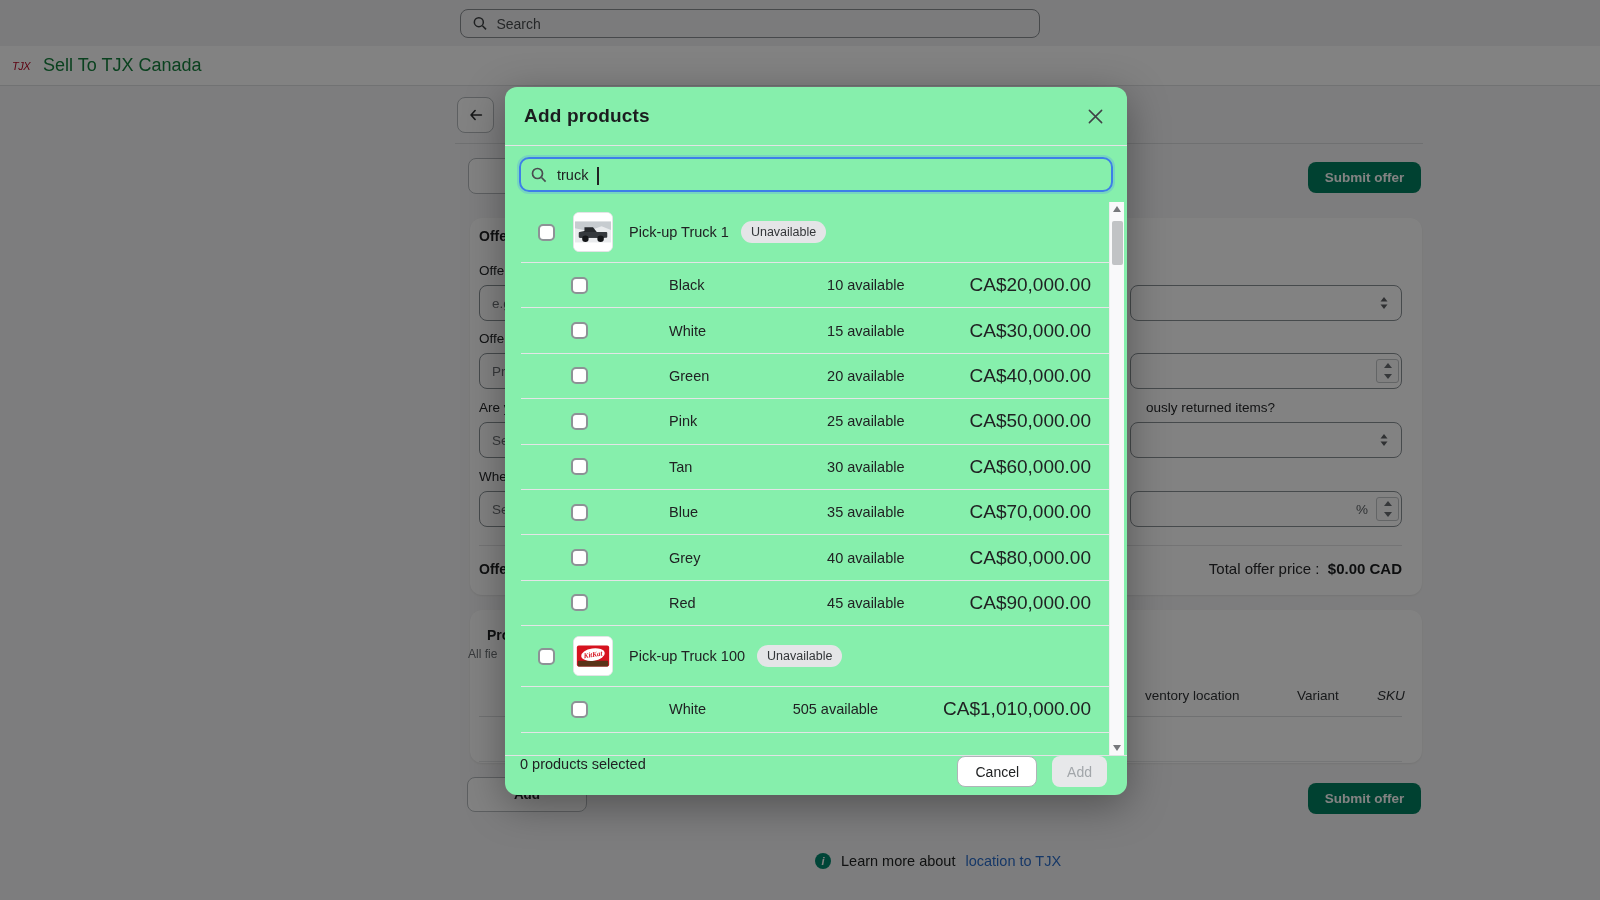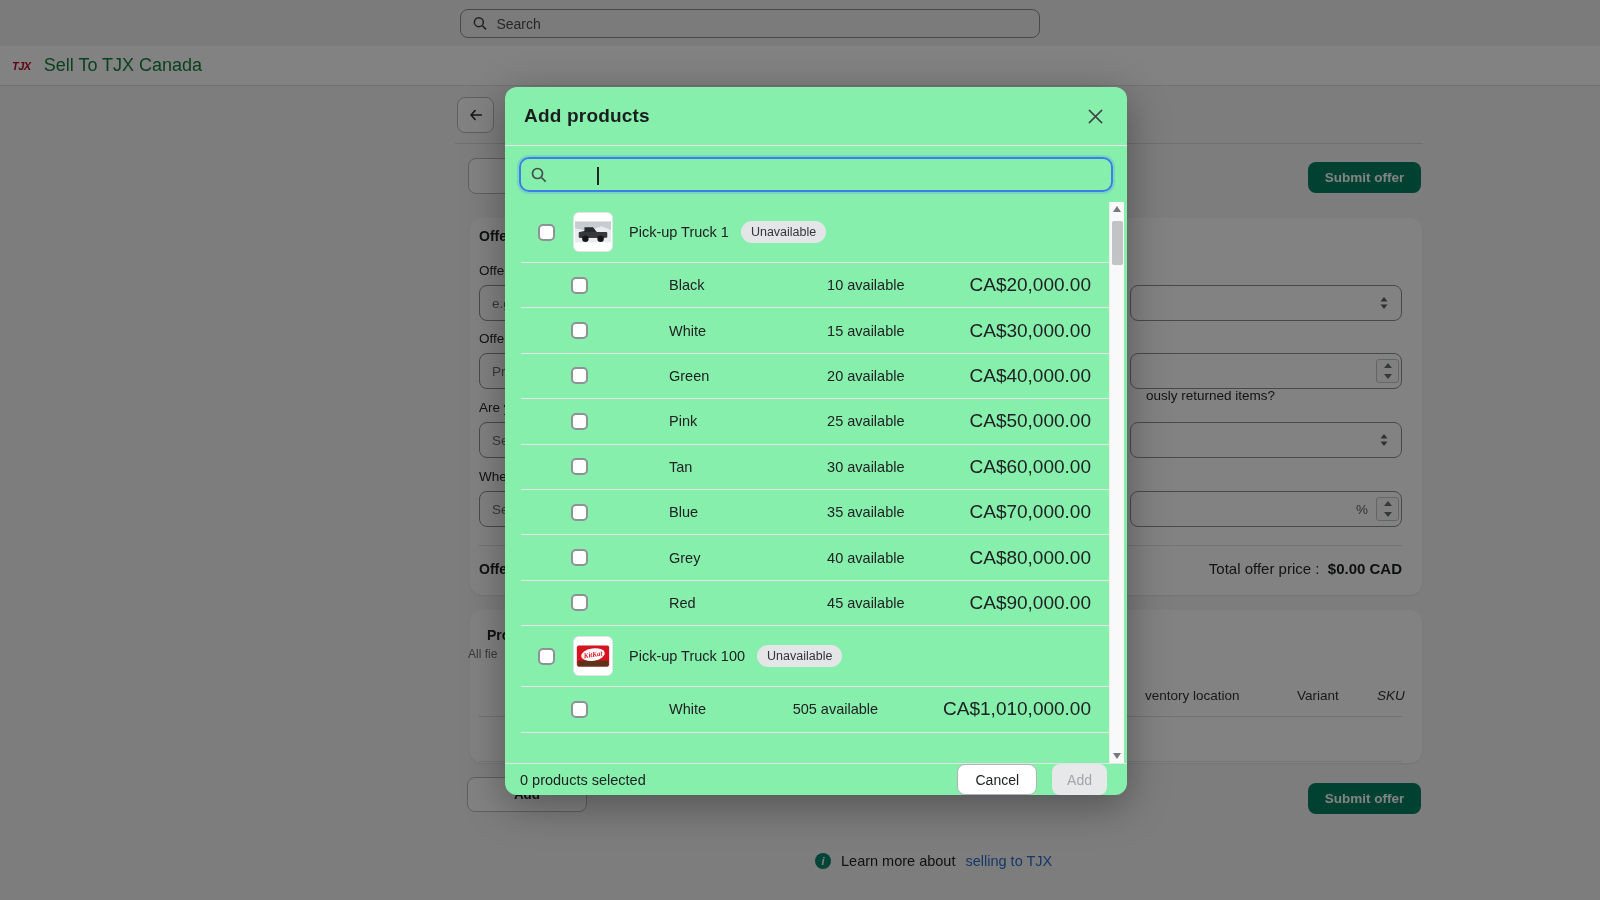--- a/index.html
+++ b/index.html
@@ -9,21 +9,21 @@
   
   .bg { position:absolute; inset:0; }
 
   .topbar { position:absolute; left:0; top:0; width:1600px; height:46px; background:#f2f2f3; }
   .top-search { position:absolute; left:460px; top:9px; width:580px; height:29px; border:1px solid #8b8f94;
     border-radius:8px; display:flex; align-items:center; padding:0 12px; gap:9px; background:transparent; }
   .top-search input { border:none; outline:none; background:transparent; font:14px "Liberation Sans",sans-serif; color:#3d4043; width:100%; }
   .top-search input::placeholder { color:#4a4d50; }
 
   .appbar { position:absolute; left:0; top:46px; width:1600px; height:40px; background:#ffffff; border-bottom:1px solid #dedfe1; display:flex; align-items:center; }
-  .tjx-logo { margin-left:12px; color:#b80b27; font-weight:700; font-style:italic; font-size:11px; letter-spacing:-0.5px; }
+  .tjx-logo { margin-left:12px; color:#b80b27; font-weight:400; font-style:italic; font-size:11px; letter-spacing:-0.5px; }
   .app-title { margin-left:13px; font-size:18px; color:#15803d; }
 
   
   .back-btn { position:absolute; left:457px; top:97px; width:37px; height:36px; background:#fff; border:1px solid #b6bbbf; border-radius:8px; display:flex; align-items:center; justify-content:center; }
   .hdr-divider { position:absolute; left:455px; top:143px; width:968px; height:1px; background:#d9dbdd; }
   .btn-plain { background:#fff; border:1px solid #b6bbbf; border-radius:8px; font-weight:600; font-size:13.5px; color:#27292b; display:flex; align-items:center; justify-content:center; }
   .add-top { position:absolute; left:468px; top:158px; width:120px; height:36px; }
   .btn-green { background:#008060; border:none; border-radius:8px; color:#ffffff; font-weight:700; font-size:13.5px; display:flex; align-items:center; justify-content:center; }
   .submit-top { position:absolute; left:1308px; top:162px; width:113px; height:31px; }
   .submit-bottom { position:absolute; left:1308px; top:783px; width:113px; height:31px; }
@@ -83,21 +83,21 @@
   .badge { margin-left:12px; height:22px; line-height:22px; padding:0 10px; background:#e4e5e7; border-radius:11px; font-size:12.5px; color:#333639; }
   .v-name { margin-left:33px; font-size:14.5px; color:#202223; flex:1; }
   .v-avail { font-size:14.5px; color:#202223; min-width:110px; text-align:right; }
   .v-price { font-size:19px; color:#202223; min-width:112px; margin-left:17px; text-align:right; }
 
   .sbar { position:absolute; right:3px; top:0; width:15px; height:100%; background:#f9f9fa; border-left:1px solid #ededee; display:flex; flex-direction:column; align-items:center; }
   .sb-up { margin-top:4px; width:0; height:0; border-left:4px solid transparent; border-right:4px solid transparent; border-bottom:6px solid #77797c; }
   .sb-thumb { margin-top:9px; width:11px; height:44px; background:#c1c3c5; border-radius:2px; }
   .sb-dn { margin-top:auto; margin-bottom:4px; width:0; height:0; border-left:4px solid transparent; border-right:4px solid transparent; border-top:6px solid #77797c; }
 
-  .m-footer { flex:none; height:32px; border-top:1px solid #e1e3e5; display:flex; align-items:center; padding:0 20px 0 15px; }
+  .m-footer { flex:none; height:40px; border-top:1px solid #e1e3e5; display:flex; padding:0 20px 0 15px; }
   .sel-text { font-size:14.5px; color:#202223; }
   .btn-cancel { margin-left:auto; height:31px; padding:0 17px; background:#fff; border:1px solid #b0b4b8; border-radius:8px; font:500 14px "Liberation Sans",sans-serif; color:#202223; cursor:pointer; }
   .btn-add-disabled { margin-left:15px; height:31px; padding:0 15px; background:#e7e8ea; border:none; border-radius:8px; font:500 14px "Liberation Sans",sans-serif; color:#a2a6aa; }
 
   svg { display:block; }
 </style>
 </head>
 <body>
 
 <div class="bg">
@@ -157,21 +157,21 @@
   <div class="field" style="left:1130px; top:353px; width:272px;">
     <span class="spinner">
         <span>
           <i class="tri-up"></i>
         </span>
         <span>
           <i class="tri-dn"></i>
         </span>
       </span>
   </div>
-  <span class="frag lbl" style="left:1146px; top:388px;">ously returned items?</span>
+  <span class="frag lbl" style="left:1146px; top:400px;">ously returned items?</span>
   <div class="field" style="left:1130px; top:422px; width:272px;">
     <span class="updown">
         <svg width="12" height="16" viewBox="0 0 12 16">
           <path d="M6 2 L9.5 6.5 H2.5 Z" fill="#5c5f62"></path>
           <path d="M6 14 L2.5 9.5 H9.5 Z" fill="#5c5f62"></path>
         </svg>
       </span>
   </div>
   <div class="field" style="left:1130px; top:491px; width:272px;">
     <span class="pct">%</span>
@@ -200,41 +200,42 @@
   <span class="th" style="left:1377px; top:688px;font-style:italic;">SKU</span>
   <div class="tbl-divider"></div>
   <div class="tbl-row"></div>
 
   <button class="btn-plain add-bottom">Add</button>
   <button class="btn-green submit-bottom">Submit offer</button>
 
   <div class="learn">
     <span class="info-dot">i</span>
     <span>Learn more about</span>
-    <a href="#">selling to TJX</a>
+    <a href="#">location to TJX</a>
   </div>
 </div>
 
 <div class="overlay"></div>
 
 <div class="modal">
   <div class="m-header">
     <span class="m-title">Add products</span>
     <span class="m-close">
       <svg width="17" height="17" viewBox="0 0 18 18">
           <path d="M2.5 2.5 L15.5 15.5 M15.5 2.5 L2.5 15.5" stroke="#3f4246" stroke-width="1.6" stroke-linecap="round"></path>
         </svg>
     </span>
   </div>
   <div class="m-search-wrap">
     <div class="m-search">
       <svg width="16" height="16" viewBox="0 0 16 16">
           <circle cx="6.5" cy="6.5" r="5" fill="none" stroke="#4a4d50" stroke-width="1.7"></circle>
           <line x1="10.5" y1="10.5" x2="14.6" y2="14.6" stroke="#4a4d50" stroke-width="1.7"></line>
         </svg>
+      <input value="truck" style="">
       <span class="caret"></span>
     </div>
   </div>
   <div class="m-list">
     <div class="rows" id="rows">
         <div class="p-row">
           <span class="cb"></span>
           <span class="thumb">
             <svg width="38" height="38" viewBox="0 0 40 40">
               <rect width="40" height="40" fill="#fff"></rect>

